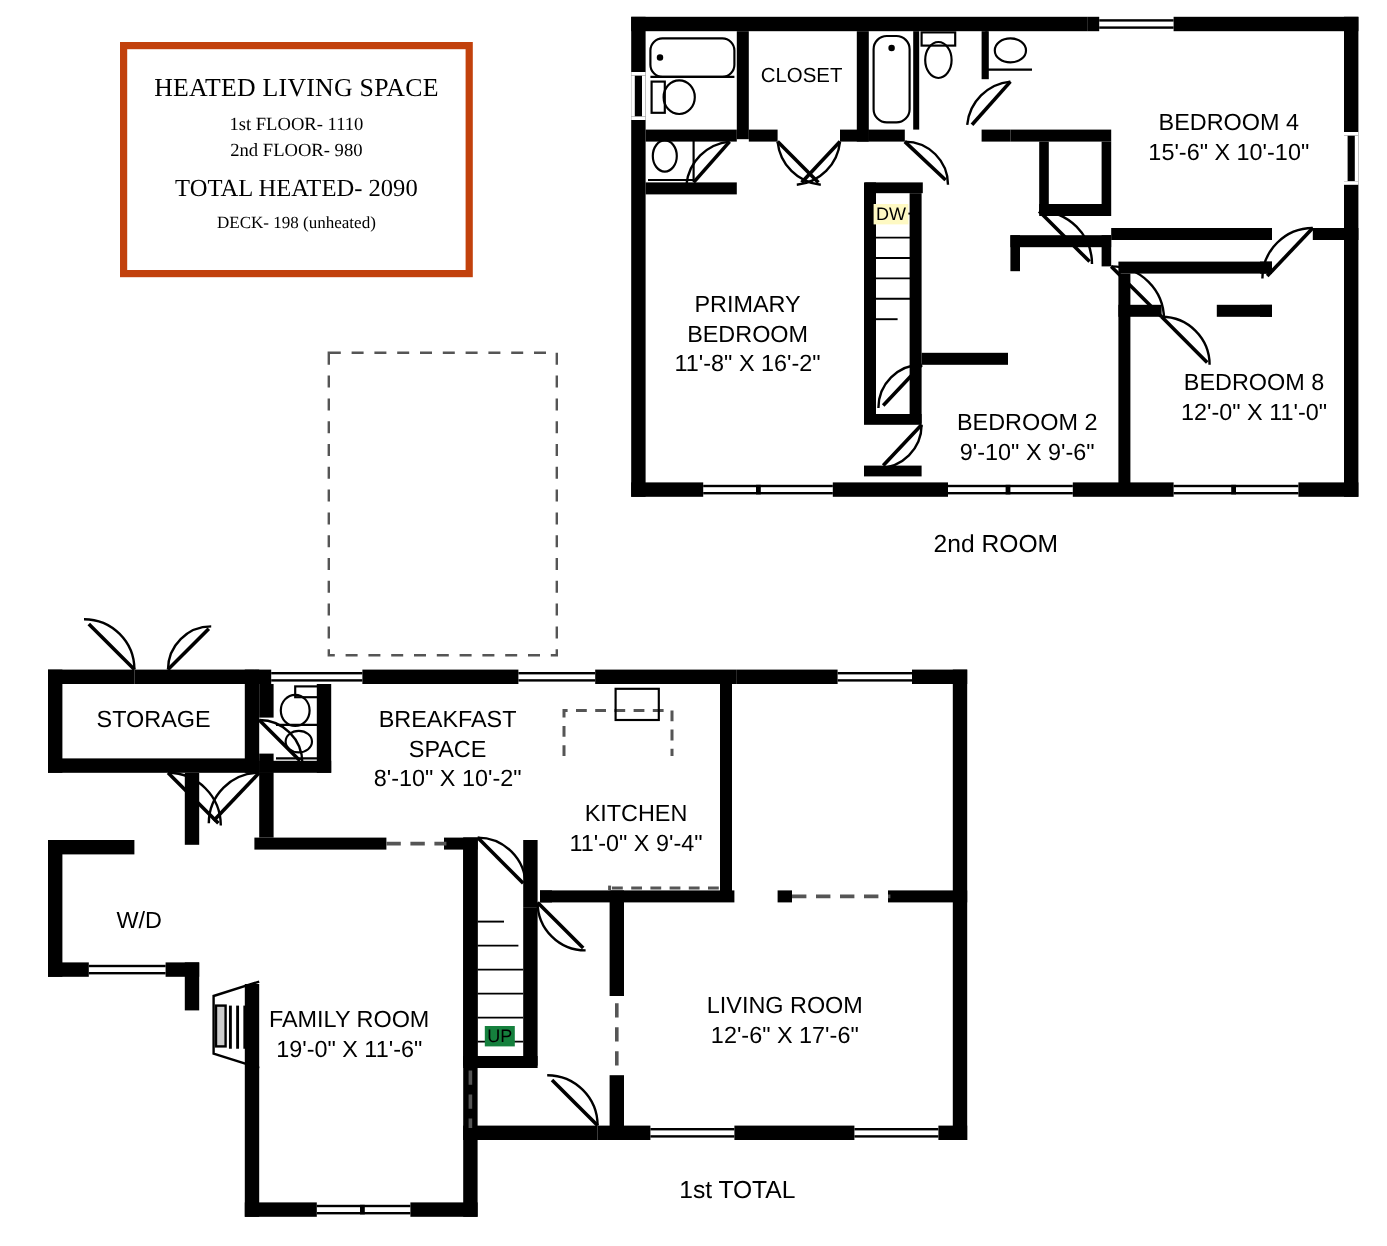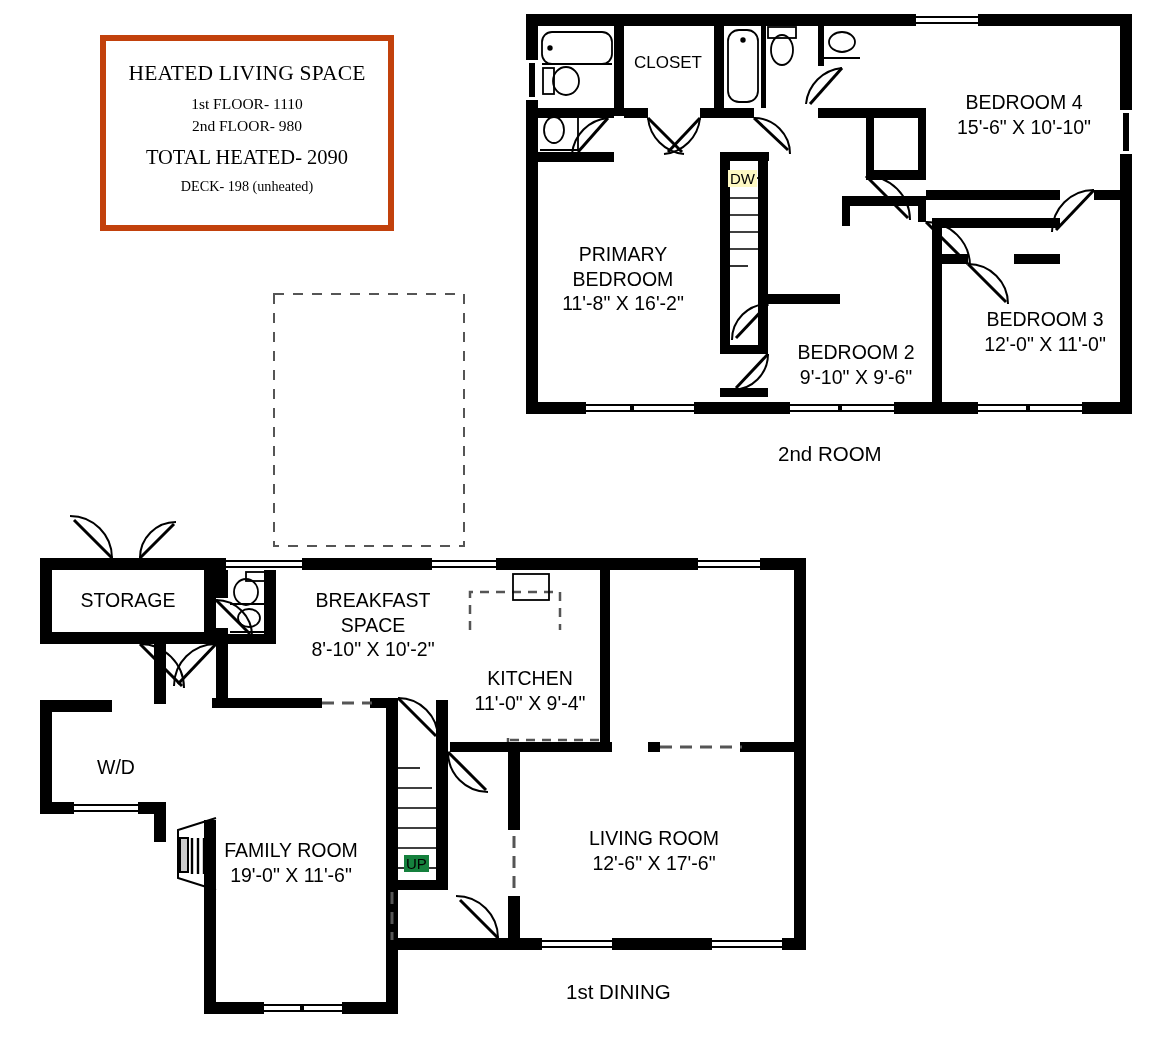--- a/index.html
+++ b/index.html
@@ -445,21 +445,21 @@
   </div>
 
   <div class="dw-label" style="left:728px; top:170px;">DW</div>
 
   <div class="room-label fs-19" style="left:918px; top:90px; width:212px;">
     <span class="rl-name">BEDROOM 4</span>
     <span class="rl-dims">15'-6" X 10'-10"</span>
   </div>
 
   <div class="room-label fs-19" style="left:950px; top:307px; width:190px;">
-    <span class="rl-name">BEDROOM 3</span>
+    <span class="rl-name">BEDROOM 8</span>
     <span class="rl-dims">12'-0" X 11'-0"</span>
   </div>
 
   <div class="room-label fs-19" style="left:530px; top:232px; width:186px;margin-top:10px;">
     <span class="rl-name">PRIMARY</span>
     <span class="rl-name">BEDROOM</span>
     <span class="rl-dims">11'-8" X 16'-2"</span>
   </div>
 
   <div class="room-label fs-19" style="left:778px; top:340px; width:156px;">
@@ -495,15 +495,15 @@
     <span class="rl-dims">12'-6" X 17'-6"</span>
   </div>
 
   <div class="room-label fs-19" style="left:200px; top:838px; width:182px;">
     <span class="rl-name">FAMILY ROOM</span>
     <span class="rl-dims">19'-0" X 11'-6"</span>
   </div>
 
   <div class="up-label" style="left:404px; top:855px;">UP</div>
 
-  <div class="floor-caption" style="left:566px; top:980px;">1st DINING</div>
+  <div class="floor-caption" style="left:566px; top:980px;">1st TOTAL</div>
 
 </div>
 
 </body></html>

